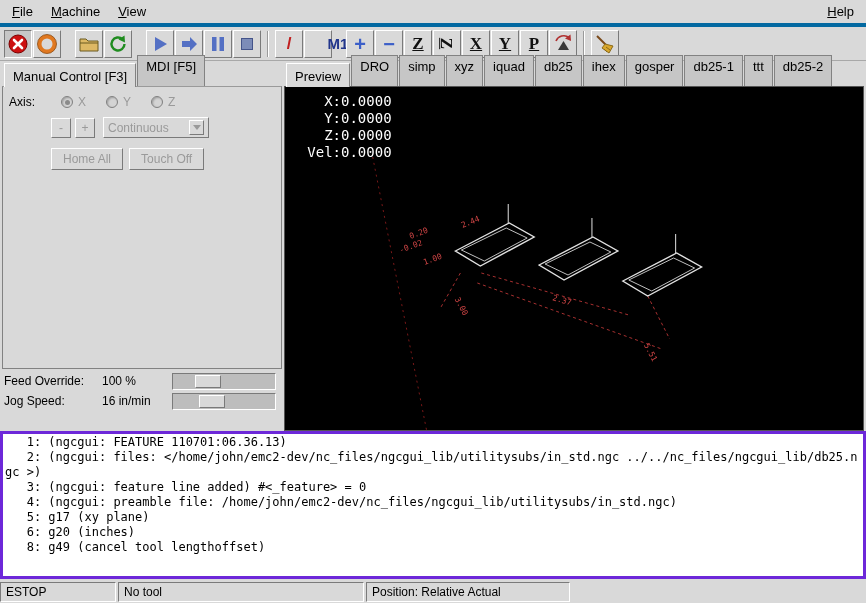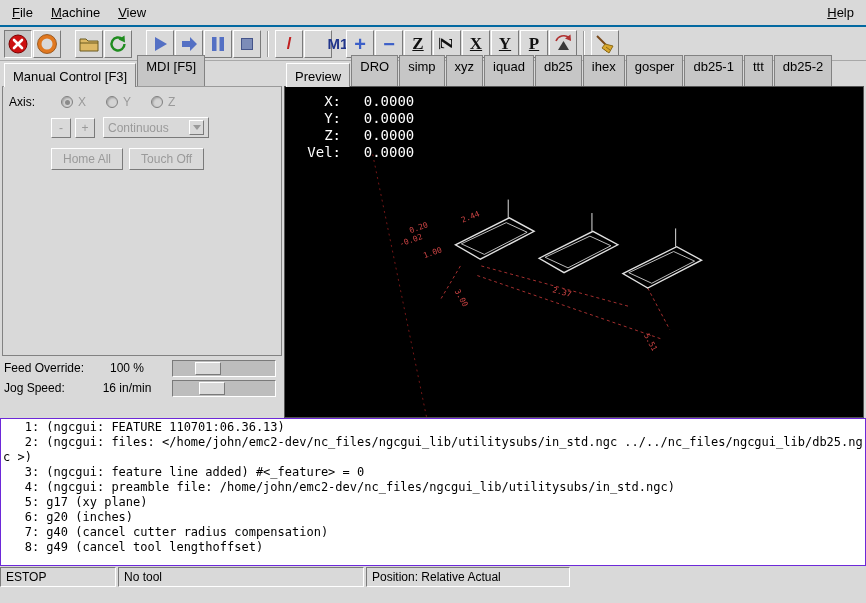--- a/index.html
+++ b/index.html
@@ -2,21 +2,21 @@
 <html><head>
 <meta charset="utf-8">
 <style>
   * { margin:0; padding:0; box-sizing:border-box; }
   html,body { width:866px; height:603px; }
   body { font-family:"Liberation Sans",sans-serif; font-size:12px; background:#d9d9d9; color:#000; overflow:hidden; }
   .app { width:866px; height:603px; display:flex; flex-direction:column; background:#d9d9d9; }
 
   
   .menubar { height:27px; display:flex; align-items:center; padding:0 3px; font-size:13px;
-             border-bottom:2px solid #0369a1; }
+             border-bottom:4px solid #0369a1; }
   .menu-item { display:inline-block; padding:4px 9px; cursor:default; }
   .menu-item::first-letter { text-decoration:underline; }
   .menu-spacer { flex:1; }
 
   
   .toolbar { height:34px; display:flex; align-items:center; padding:2px 4px; gap:1px;
              border-bottom:1px solid #a8a8a8; }
   .tbtn { width:28px; height:28px; background:#d9d9d9; border:1px solid;
           border-color:#ffffff #7a7a7a #7a7a7a #ffffff;
           display:flex; align-items:center; justify-content:center; padding:0; cursor:default; }
@@ -63,49 +63,49 @@
                  display:flex; align-items:center; justify-content:center; }
   .combo-arrow::after { content:""; border-left:4px solid transparent; border-right:4px solid transparent;
                         border-top:5px solid #9a9a9a; }
   .home-row { display:flex; gap:6px; padding:6px 0 0 44px; }
   .btn { padding:3px 11px; background:#d9d9d9; border:1px solid;
          border-color:#ffffff #7a7a7a #7a7a7a #ffffff; font-size:12px; cursor:default; }
 
   .lp-sliders { height:62px; padding:2px 2px 0 2px; }
   .scale-row { display:flex; align-items:center; height:20px; }
   .scale-label { flex:0 0 98px; }
-  .scale-value { flex:0 0 70px; text-align:center; padding-right:20px; }
+  .scale-value { flex:0 0 70px; text-align:left; padding-right:20px; }
   .trough { position:relative; width:104px; height:17px; background:#bdbdbd; border:1px solid;
             border-color:#7a7a7a #ffffff #ffffff #7a7a7a; }
   .thumb { position:absolute; top:1px; width:26px; height:13px; background:#d9d9d9; border:1px solid;
            border-color:#ffffff #7a7a7a #7a7a7a #ffffff; }
 
   
   .pv-canvas { flex:1; position:relative; background:#000; border:1px solid #555;
                margin-top:-1px; overflow:hidden; }
   .readout { position:absolute; top:6px; left:8px; font-family:"DejaVu Sans Mono",monospace;
              font-size:14px; color:#ffffff; line-height:17px; z-index:3; }
   .ro-label { display:inline-block; width:48px; text-align:right; white-space:pre; }
-  .ro-value { display:inline-block; width:96px; text-align:center; white-space:pre; }
+  .ro-value { display:inline-block; width:96px; text-align:left; white-space:pre; }
   .scene { position:absolute; inset:0; width:100%; height:100%; }
   .limit { stroke:#7a1818; stroke-width:1; stroke-dasharray:2 4; }
   .dims line { stroke:#a83030; stroke-width:1; stroke-dasharray:3 3; }
   .shape polygon { fill:none; stroke:#e2e2e2; stroke-width:1.4; }
   .shape polygon.in { stroke-width:1; opacity:.85; }
   .shape line { stroke:#e2e2e2; stroke-width:1; }
   .dimtext text { fill:#cc4444; font-size:8px; font-family:"DejaVu Sans Mono",monospace; }
 
   
-  .gcode { height:148px; background:#ffffff; border:1px solid #6d28d9;
+  .gcode { height:148px; background:#ffffff; border:3px solid #6d28d9;
            font-family:"DejaVu Sans Mono",monospace; font-size:12px; line-height:15px;
            padding:1px 2px 0 2px; overflow:hidden; }
   .gline { white-space:pre-wrap; word-break:break-all; }
 
   
-  .statusbar { height:37px; display:flex; align-items:flex-start; padding-top:1px; gap:2px; }
+  .statusbar { height:24px; display:flex; align-items:center; padding-top:1px; gap:2px; }
   .sb-box { border:1px solid; border-color:#7a7a7a #ffffff #ffffff #7a7a7a;
             padding:2px 5px; background:#d9d9d9; overflow:hidden; white-space:nowrap; }
   .sb-estop { width:116px; }
   .sb-tool { width:246px; }
   .sb-pos { width:204px; }
   .sb-fill { flex:1; }
 </style>
 </head>
 <body>
 
@@ -353,21 +353,20 @@
     </div>
   </div>
 
   <div class="gcode">
     <div class="gline">   1: (ngcgui: FEATURE 110701:06.36.13)</div>
     <div class="gline">   2: (ngcgui: files: &lt;/home/john/emc2-dev/nc_files/ngcgui_lib/utilitysubs/in_std.ngc ../../nc_files/ngcgui_lib/db25.ngc &gt;)</div>
     <div class="gline">   3: (ngcgui: feature line added) #&lt;_feature&gt; = 0</div>
     <div class="gline">   4: (ngcgui: preamble file: /home/john/emc2-dev/nc_files/ngcgui_lib/utilitysubs/in_std.ngc)</div>
     <div class="gline">   5: g17 (xy plane)</div>
     <div class="gline">   6: g20 (inches)</div>
-    <div class="gline">   7: g40 (cancel cutter radius compensation)</div>
     <div class="gline">   8: g49 (cancel tool lengthoffset)</div>
   </div>
 
   <div class="statusbar">
     <div class="sb-box sb-estop">ESTOP</div>
     <div class="sb-box sb-tool">No tool</div>
     <div class="sb-box sb-pos">Position: Relative Actual</div>
     <div class="sb-fill"></div>
   </div>
 

